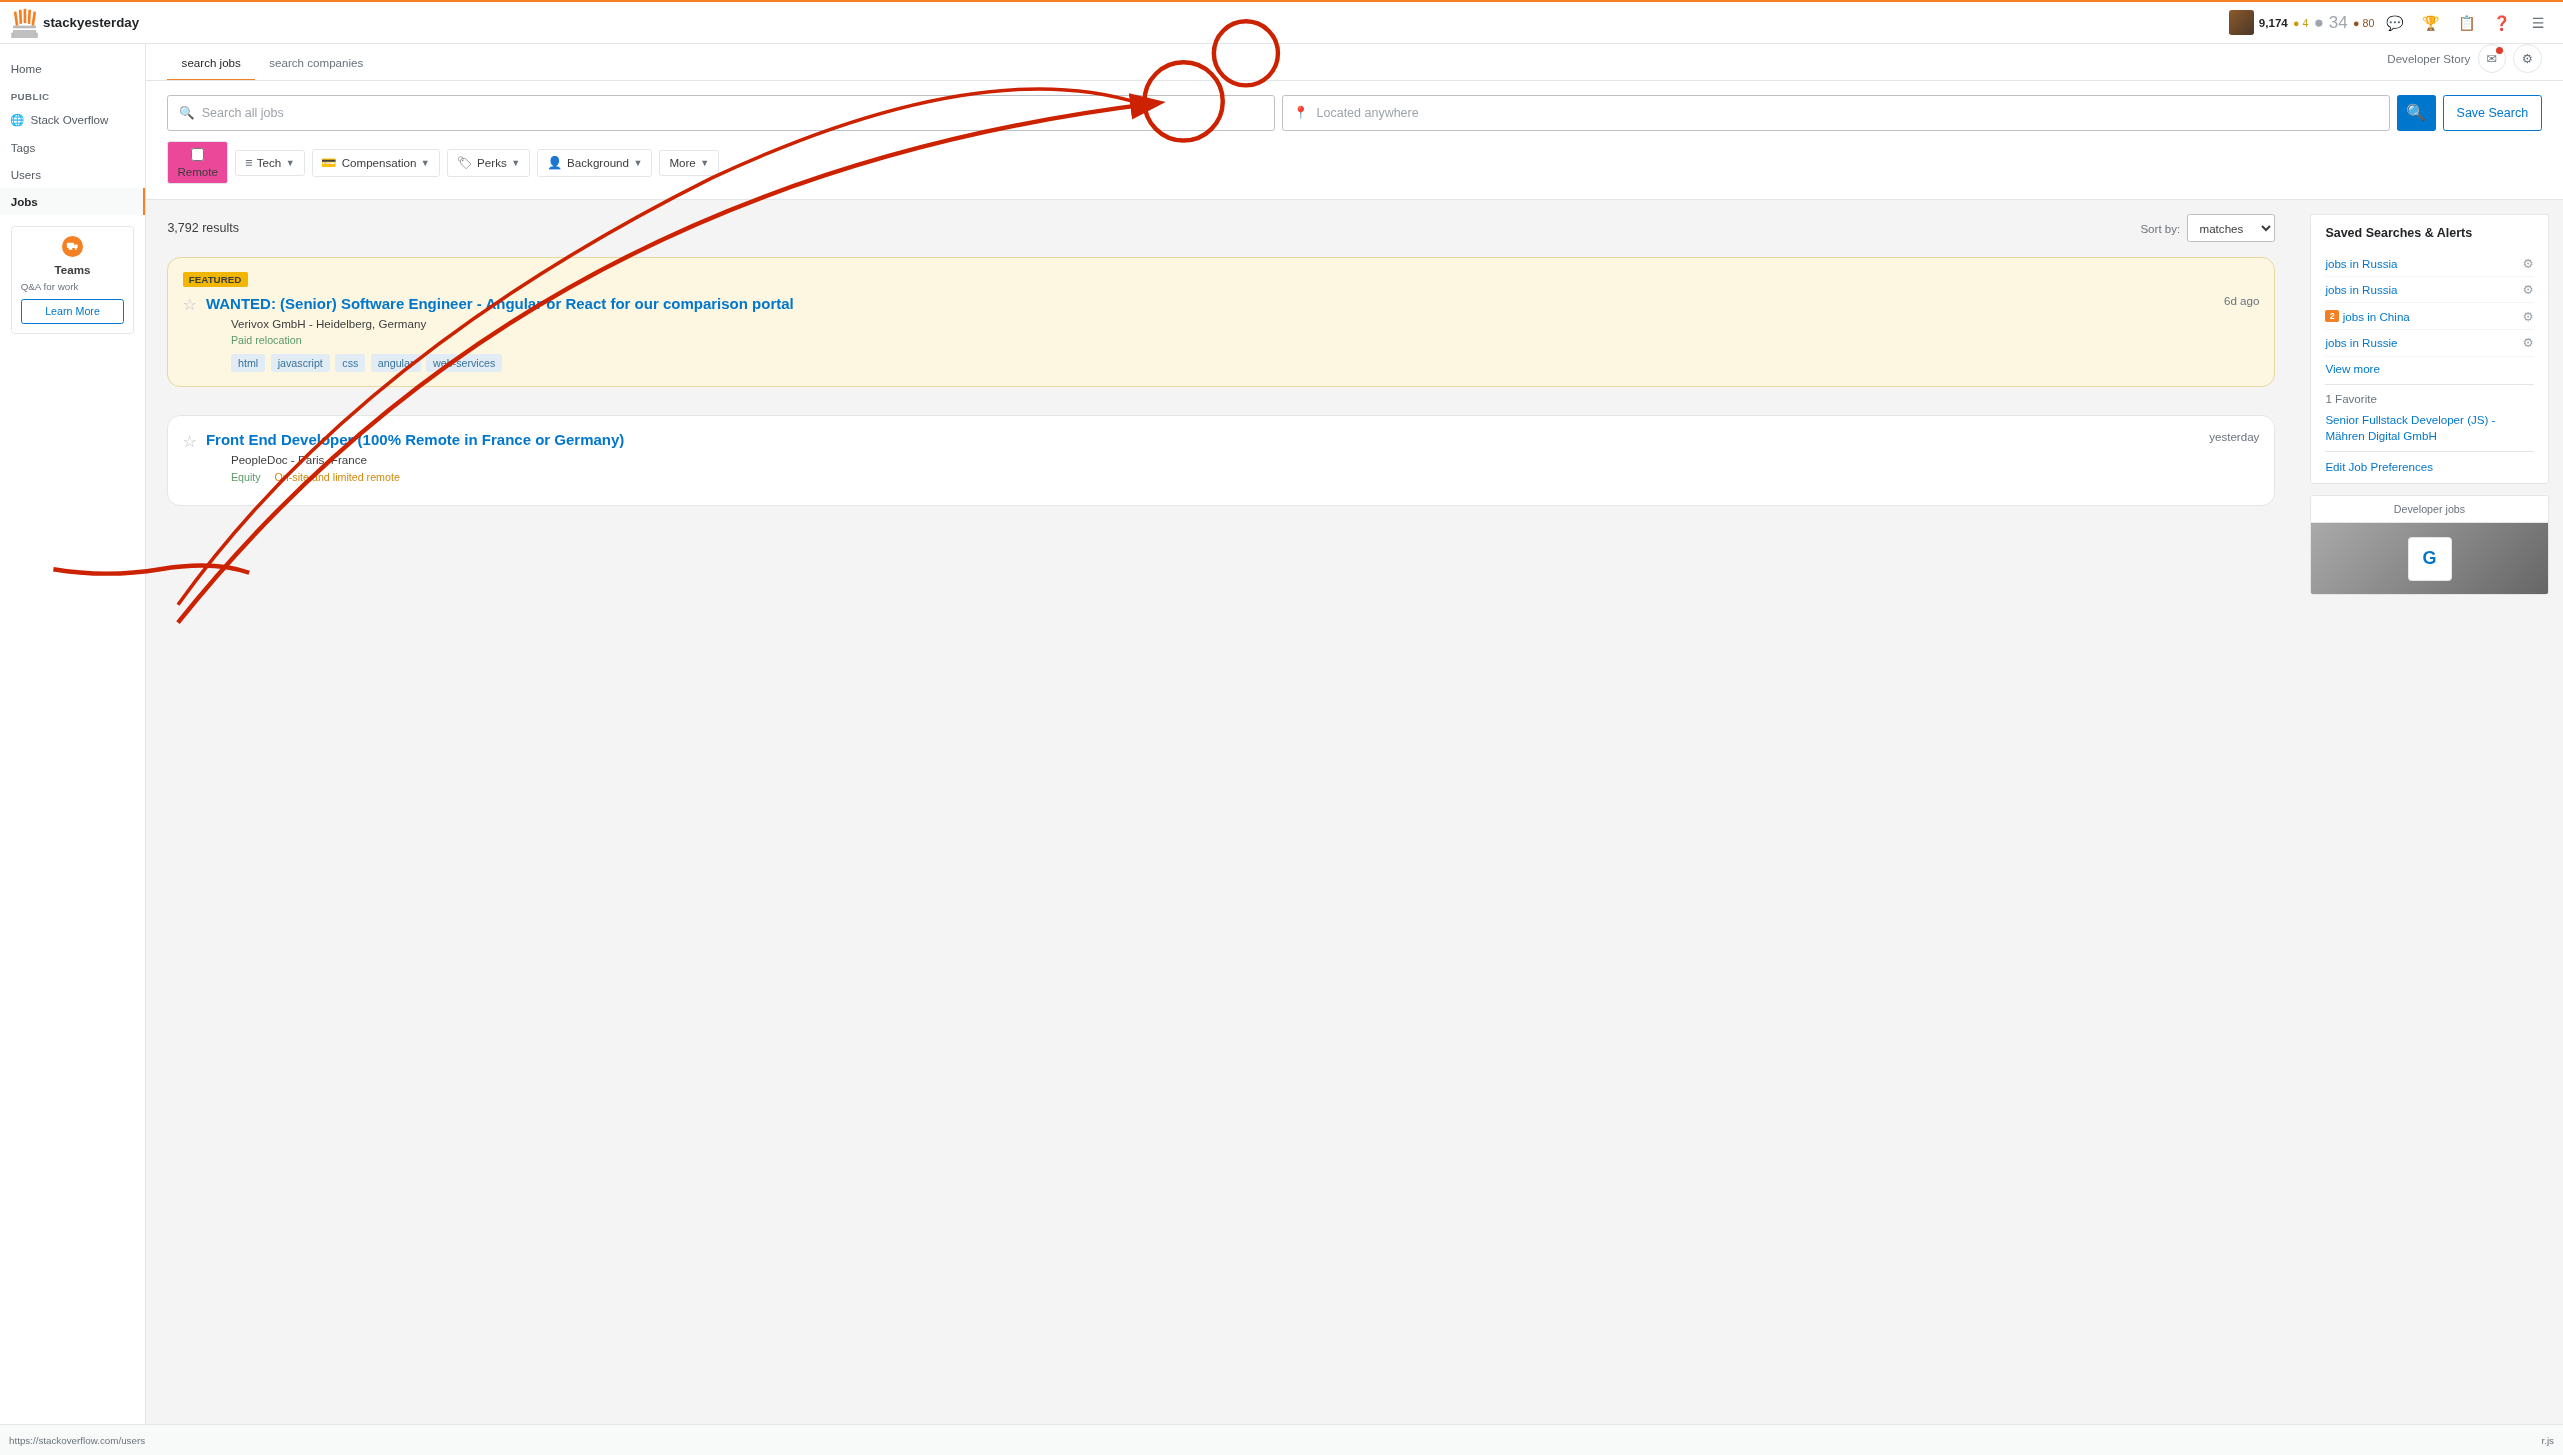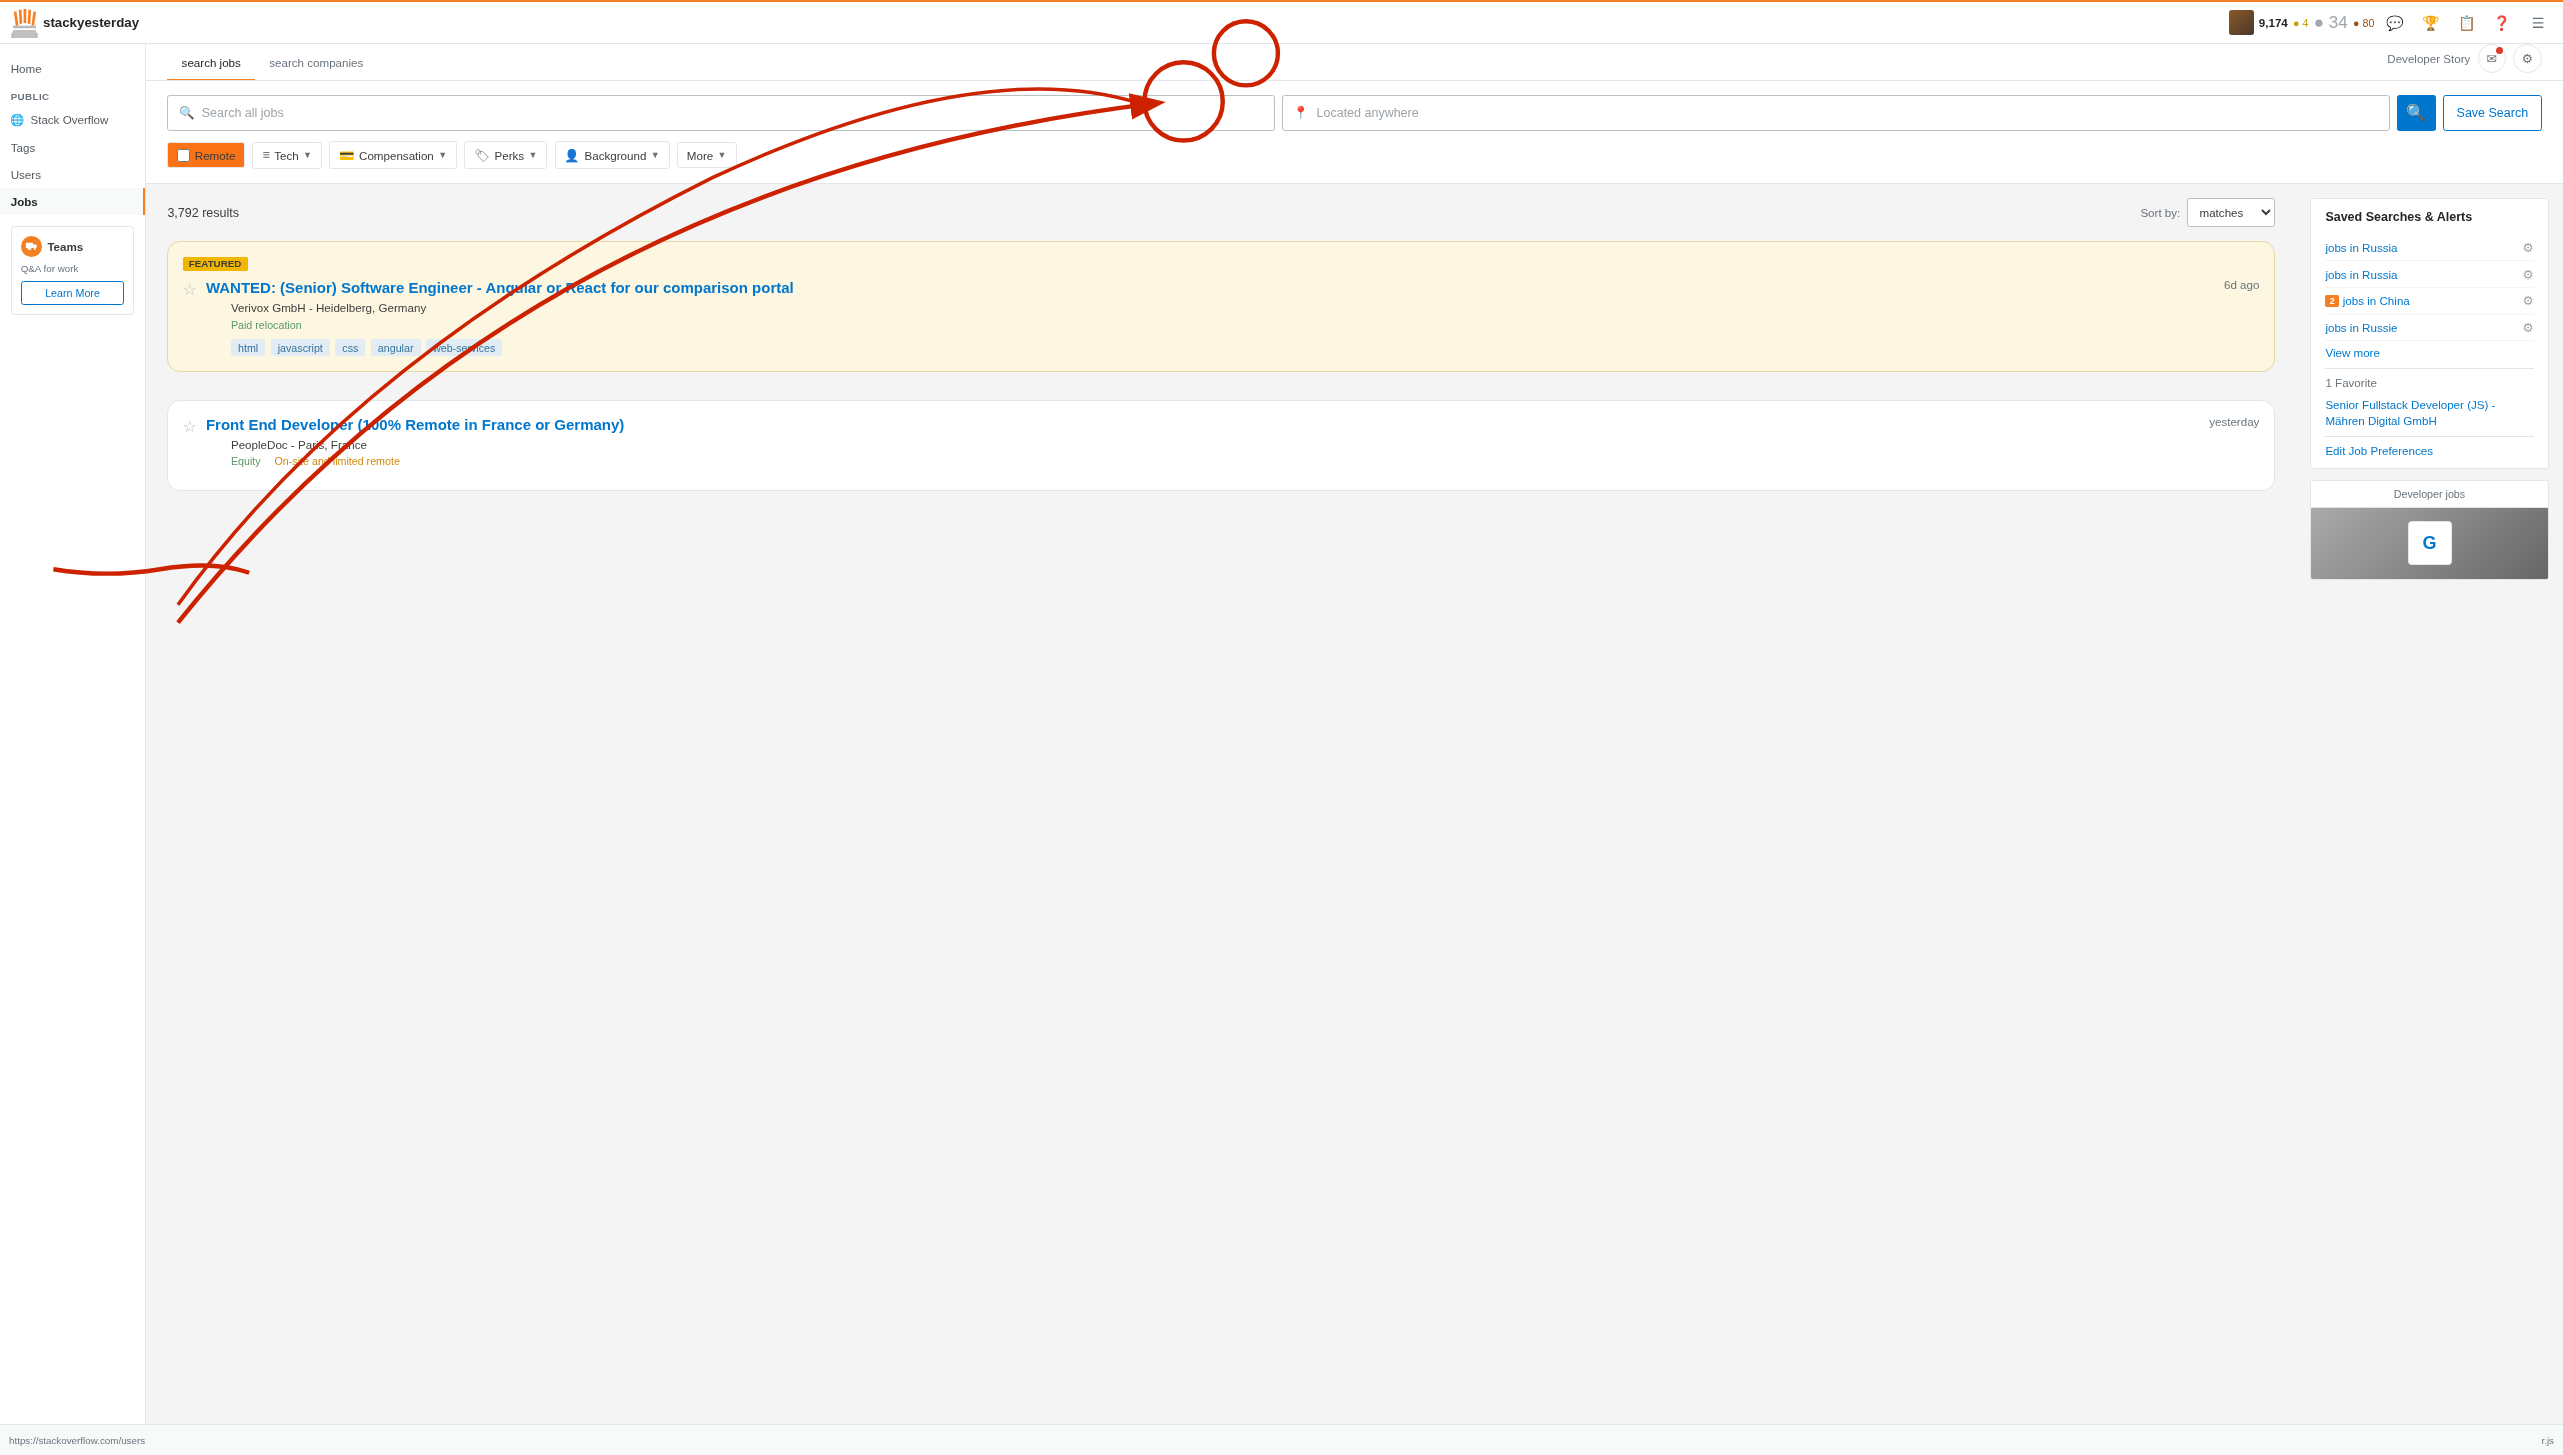--- a/index.html
+++ b/index.html
@@ -139,20 +139,21 @@
       margin: 10.7px;
       padding: 9px;
       font-size: 10.7px;
       color: #3c3c3c;
     }
     .sidebar-promo .promo-icon {
       display: flex;
       align-items: center;
       gap: 5.3px;
       margin-bottom: 5.3px;
+      flex-direction: column;
     }
     .promo-icon-badge {
       background: #f48024;
       border-radius: 50%;
       width: 21.4px;
       height: 21.4px;
       display: flex;
       align-items: center;
       justify-content: center;
       color: white;
@@ -301,21 +302,22 @@
     .filter-checkbox {
       display: flex;
       align-items: center;
       gap: 4.4px;
       padding: 5.3px 9px;
       border: 0.9px solid #e3e6e8;
       border-radius: 2.7px;
       cursor: pointer;
       font-size: 11.6px;
       color: #3c3c3c;
-      background: #f97316;
+      background: #ec4899;
+      flex-direction: column;
     }
     .filter-checkbox input { cursor: pointer; }
     .filter-dropdown {
       display: flex;
       align-items: center;
       gap: 4.4px;
       padding: 5.3px 9px;
       border: 0.9px solid #e3e6e8;
       border-radius: 2.7px;
       cursor: pointer;

